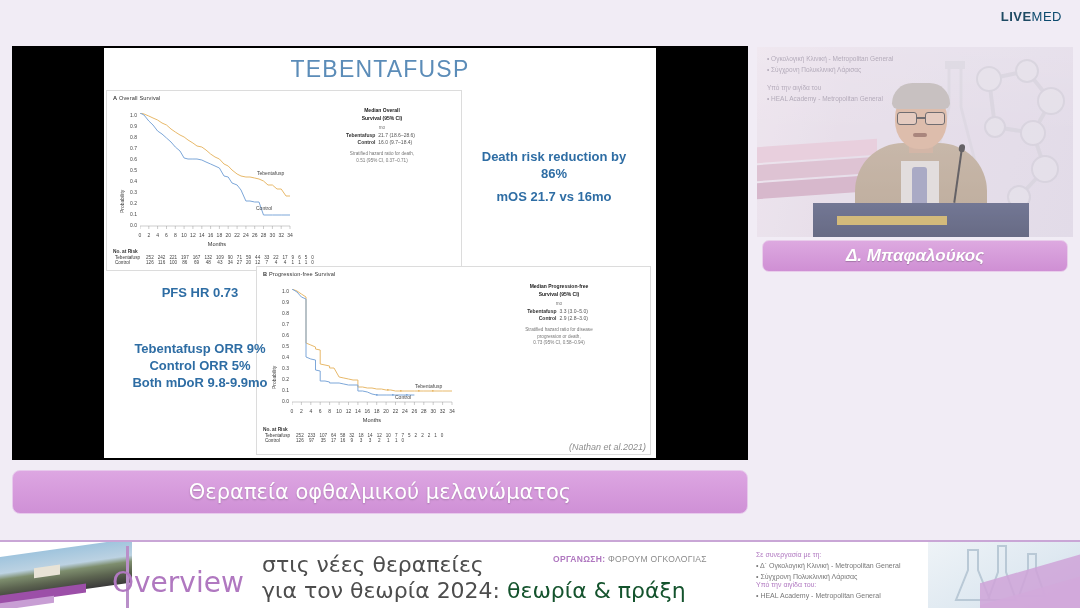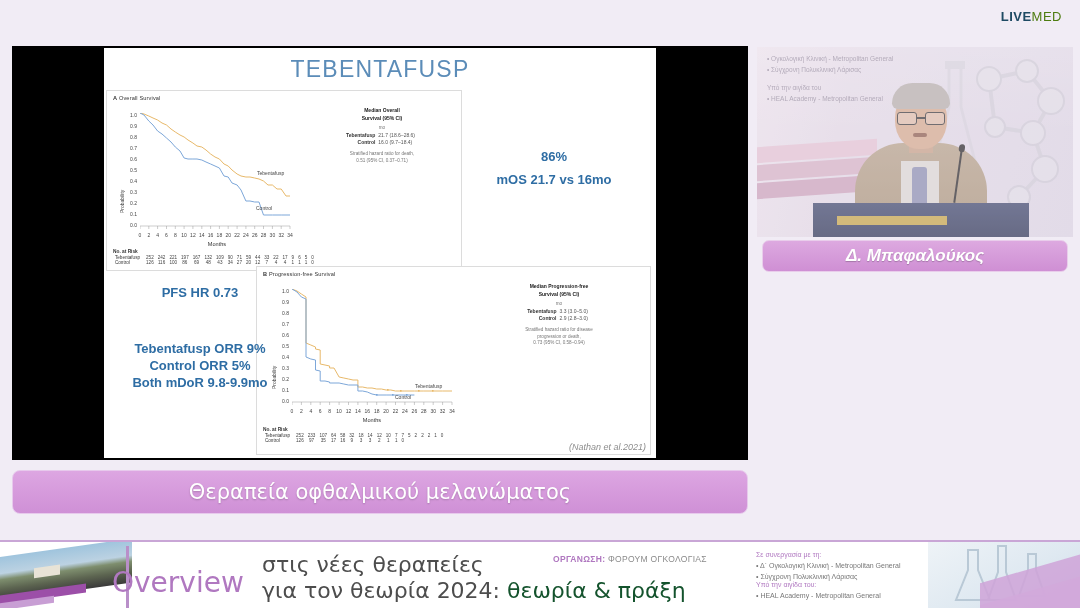--- a/index.html
+++ b/index.html
@@ -8,21 +8,21 @@
     font-family: "Liberation Sans", sans-serif;
     background: #f1ecf5;
     overflow: hidden;
   }
   #root { position: relative; width: 1080px; height: 608px; background: #f1ecf5; }
 
   
   .topbar { position: absolute; left: 0; top: 0; width: 1080px; height: 36px; background: #f1ecf5; }
   .brand { position: absolute; right: 18px; top: 9px; font-size: 13px; font-weight: bold; letter-spacing: .5px; }
   .brand .b1 { color: #1e4a63; }
-  .brand .b2 { color: #4d7c0f; font-weight: normal; }
+  .brand .b2 { color: #0c4a6e; font-weight: normal; }
 
   
   .stage { position: absolute; left: 12px; top: 46px; width: 736px; height: 414px; background: #000; }
   .slide { position: absolute; left: 92px; top: 2px; width: 552px; height: 410px; background: #fff; overflow: hidden; }
 
   .slide-title {
     position: absolute; left: 0; top: 8px; width: 552px; text-align: center;
     color: #5b8cb8; font-size: 23px; letter-spacing: 1.2px;
   }
 
@@ -449,20 +449,21 @@
               <td>1</td>
               <td>1</td>
               <td>0</td>
             </tr>
           </tbody>
             </table>
         </div>
       </div>
 
       <div class="anno anno-os">
+        <div>Death risk reduction by</div>
         <div>86%</div>
         <div style="margin-top:6px;">mOS 21.7 vs 16mo</div>
       </div>
 
       <div class="anno anno-pfs">
         <div>PFS HR 0.73</div>
       </div>
 
       <div class="anno anno-orr">
         <div>Tebentafusp ORR 9%</div>

